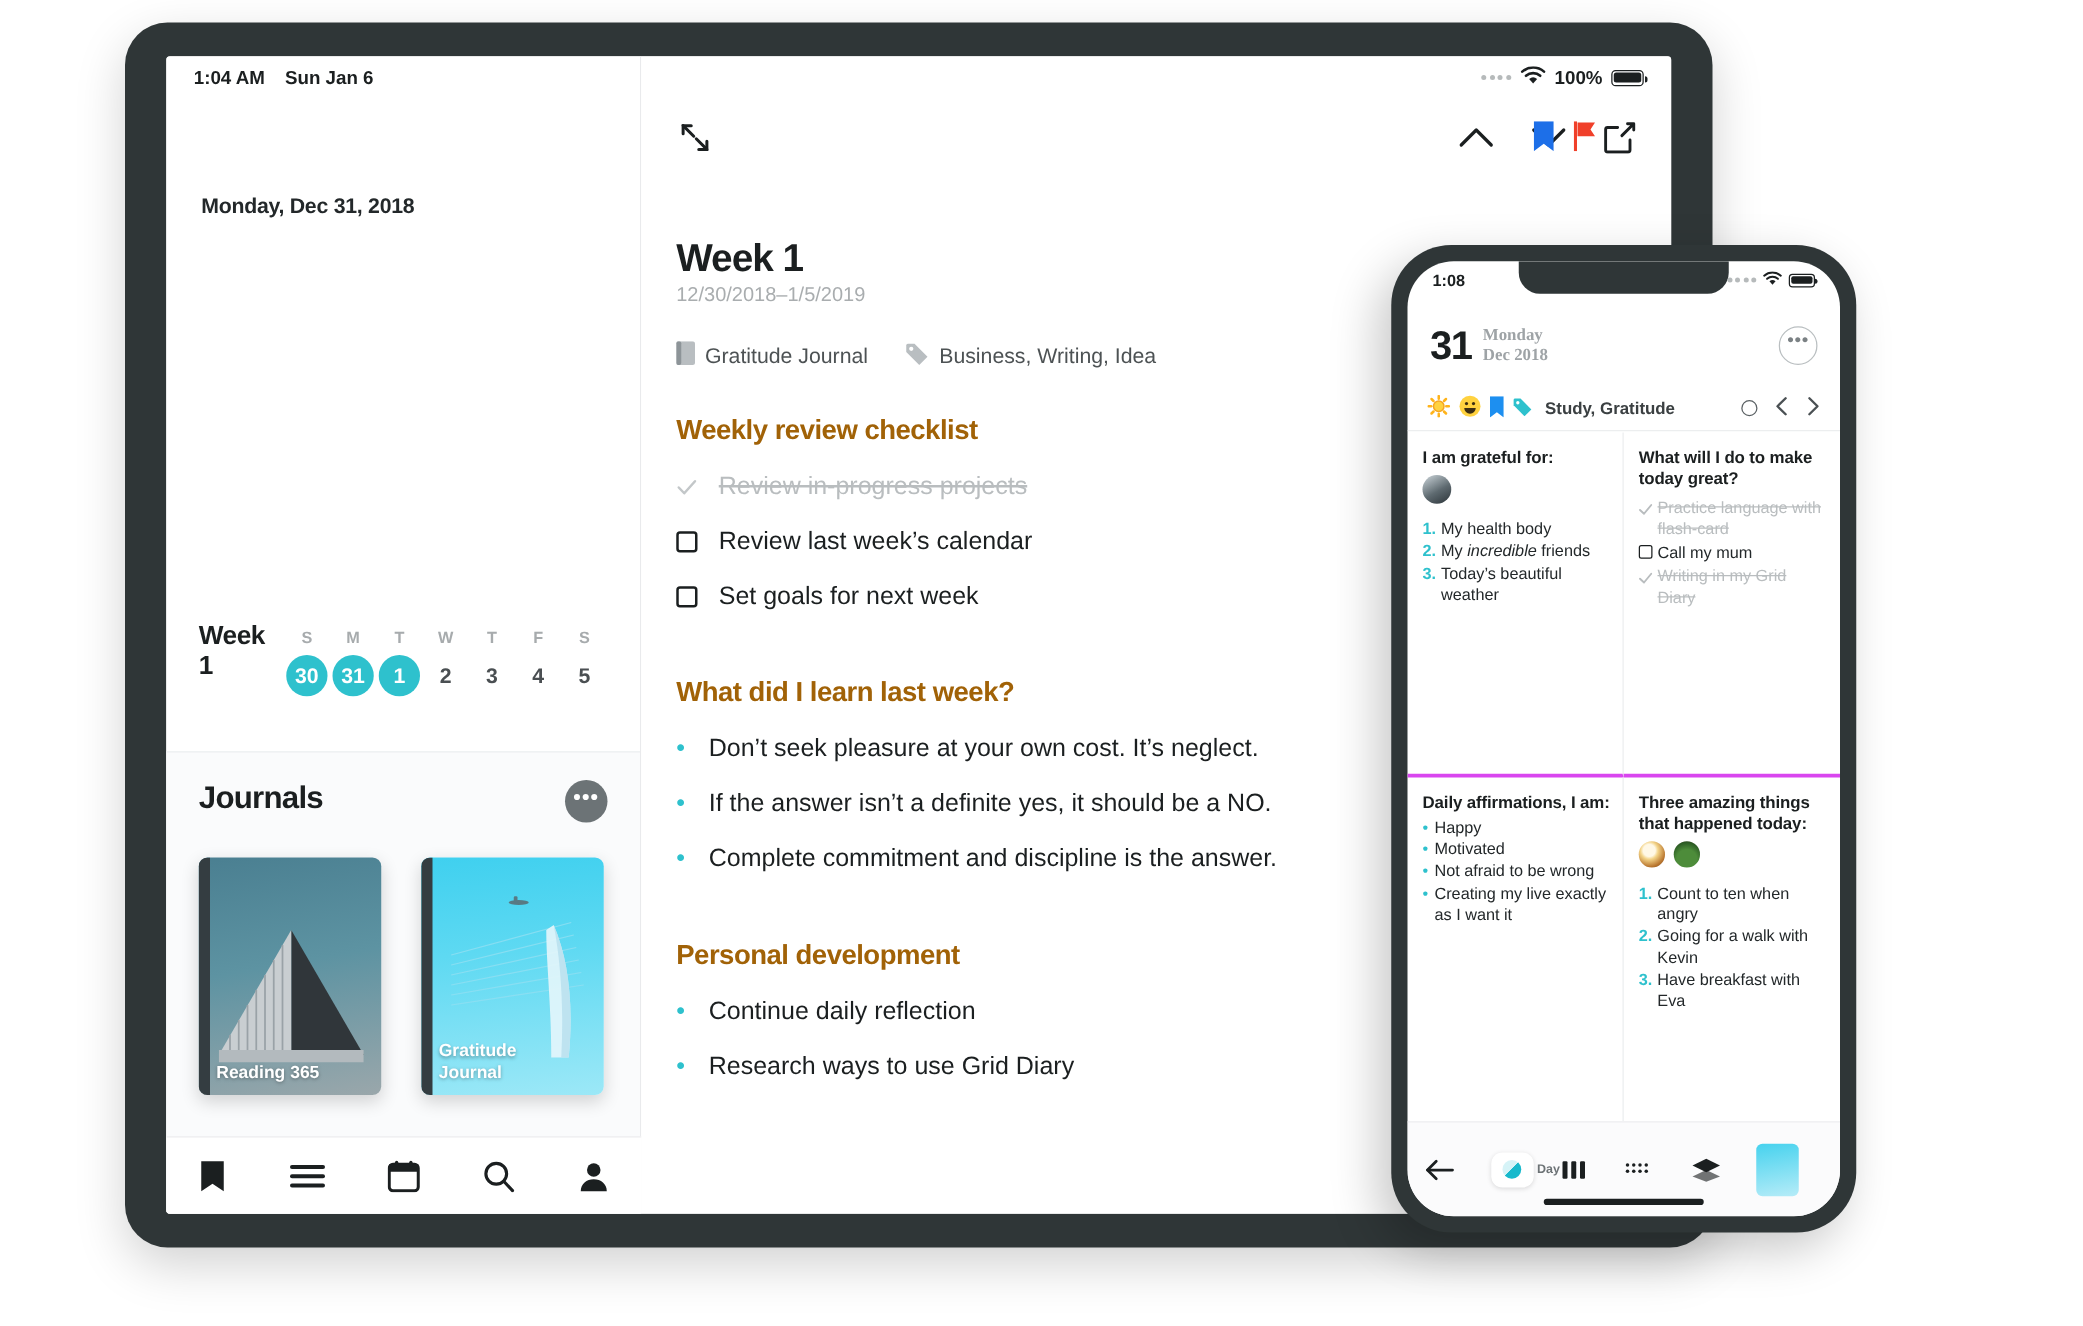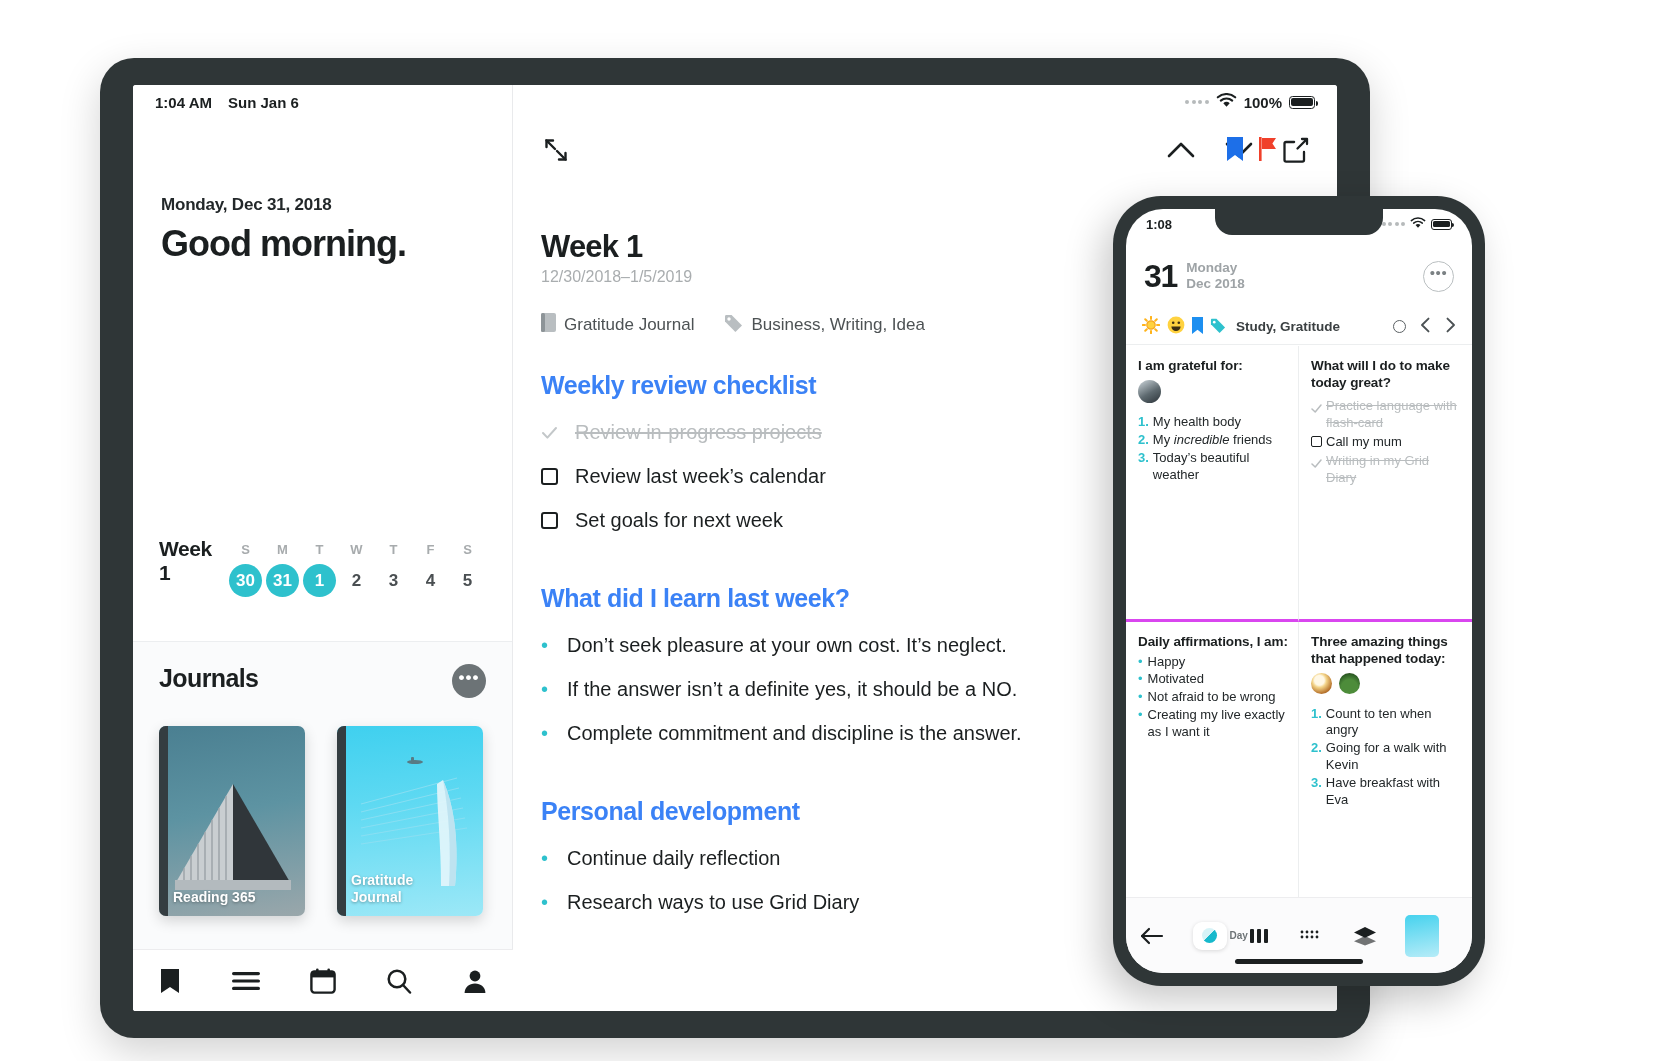--- a/index.html
+++ b/index.html
@@ -11,21 +11,20 @@
   }
   .stage { position: relative; width: 1666px; height: 1061px; background: #fff; }
 
   
   .ipad {
     position: absolute; left: 100px; top: 18px;
     width: 1270px; height: 980px;
     background: #2f3637;
     border-radius: 34px;
     box-shadow: 0 14px 40px rgba(0,0,0,.18);
-    margin-top: 40px;
   }
   .ipad-screen {
     position: absolute; left: 33px; top: 27px;
     width: 1204px; height: 926px;
     background: #ffffff; overflow: hidden;
     border-radius: 3px;
     display: flex;
   }
 
   
@@ -95,21 +94,21 @@
   .editor { flex: 1; position: relative; background: #fff; overflow: hidden; }
   .ed-toolbar { position: absolute; left: 0; right: 0; top: 34px; height: 66px; display: flex; align-items: center; padding: 0 28px; }
   .ed-tools-right { margin-left: auto; display: flex; align-items: center; gap: 30px; }
   .ed-body { position: absolute; left: 0; right: 0; top: 100px; bottom: 0; padding: 44px 60px 0 28px; }
   .ed-h1 { font-size: 31px; font-weight: 800; color: #1b1f20; letter-spacing: -.8px; }
   .ed-sub { font-size: 16px; color: #a9adaf; margin-top: 3px; font-weight: 500; }
   .ed-meta { display: flex; align-items: center; gap: 8px; margin-top: 27px; font-size: 17px; color: #4d5254; font-weight: 500; }
   .ed-meta .sep { width: 14px; }
   .ed-flags { position: absolute; right: 60px; top: 52px; display: flex; gap: 16px; align-items: center; }
 
-  .ed-h2 { font-size: 25px; font-weight: 800; color: #3b82f6; letter-spacing: -.4px; }
+  .ed-h2 { font-size: 22px; font-weight: 800; color: #a16207; letter-spacing: -.4px; }
   .sec { margin-top: 34px; }
   .chk { display: flex; align-items: center; gap: 17px; margin-top: 21px; }
   .chk-box { width: 17px; height: 17px; border: 2.2px solid #1b1f20; border-radius: 3px; flex: none; }
   .chk-tick { width: 17px; height: 17px; flex: none; color: #c3c7c9; }
   .chk-txt { font-size: 20px; color: #1b1f20; font-weight: 500; }
   .chk.done .chk-txt { color: #b9bdbf; text-decoration: line-through; }
 
   .bullet { display: flex; gap: 18px; margin-top: 21px; align-items: baseline; }
   .bullet .dot { color: #2ec1cd; font-size: 20px; line-height: 1; flex: none; width: 8px; }
   .bullet .btxt { font-size: 20px; color: #1b1f20; font-weight: 500; }
@@ -130,21 +129,21 @@
            background: #2f3637; border-radius: 0 0 17px 17px; z-index: 6; }
   .ip-status { position: absolute; left:0; right:0; top:0; height: 30px; display: flex; align-items: center;
                padding: 0 20px; font-size: 13px; font-weight: 700; color: #1b1f20; z-index: 7; }
   .ip-status .r { margin-left: auto; display: flex; align-items: center; gap: 5px; }
   .batt-s { width: 21px; height: 11px; border: 1.4px solid #1b1f20; border-radius: 3px; position: relative; }
   .batt-s::after { content:""; position:absolute; right:-3px; top:3.3px; width:2px;height:4px;background:#1b1f20;border-radius:0 2px 2px 0;}
   .batt-s i { position:absolute; left:1.1px;top:1.1px;bottom:1.1px;right:1.1px;background:#1b1f20;border-radius:1.6px;display:block;}
 
   .ip-head { position: absolute; left:0; right:0; top: 38px; height: 58px; display: flex; align-items: center; padding: 0 18px; }
   .ip-daynum { font-size: 32px; font-weight: 800; color: #1b1f20; letter-spacing: -1.2px; }
-  .ip-dayinfo { margin-left: 9px; line-height: 1.18; }
+  .ip-dayinfo { margin-left: 9px; line-height: 1.18; font-family: Liberation Serif, serif; }
   .ip-dayinfo div { font-size: 13.5px; color: #9ea3a6; font-weight: 600; }
   .ip-more { margin-left: auto; width: 31px; height: 31px; border-radius: 50%; border: 1.7px solid #babfc1;
              color: #7b8184; display:flex;align-items:center;justify-content:center; font-size: 15px; padding-bottom: 7px; letter-spacing: .6px;}
 
   .ip-tags { position: absolute; left:0; right:0; top: 100px; height: 36px; display: flex; align-items: center;
              padding: 0 16px; gap: 7px; border-bottom: 1px solid #eceeef; font-size: 13px; }
   .ip-tagtxt { font-size: 13.5px; color: #3b4042; font-weight: 600; margin-left: 3px; }
   .ip-navs { margin-left: auto; display: flex; align-items: center; gap: 14px; color: #5b6164; }
   .ip-circle { width: 13px; height: 13px; border: 1.8px solid #5b6164; border-radius: 50%; }
 
@@ -192,21 +191,20 @@
       <div class="sidebar">
         <div class="ipad-status" style="width:380px;">
           <div class="st-left">
             <span>1:04 AM</span>
             <span>Sun Jan 6</span>
           </div>
         </div>
 
         <div class="sb-greeting">
           <div class="sb-date">Monday, Dec 31, 2018</div>
-          <div class="sb-hello">Good morning.</div>
         </div>
 
         <div class="sb-week">
           <div class="wk-row">
             <div class="wk-label">Week 1</div>
             <div class="wk-days">
               <div class="wk-day">
                 <div class="wk-dow">S</div>
                 <div class="wk-num on">30</div>
               </div>

